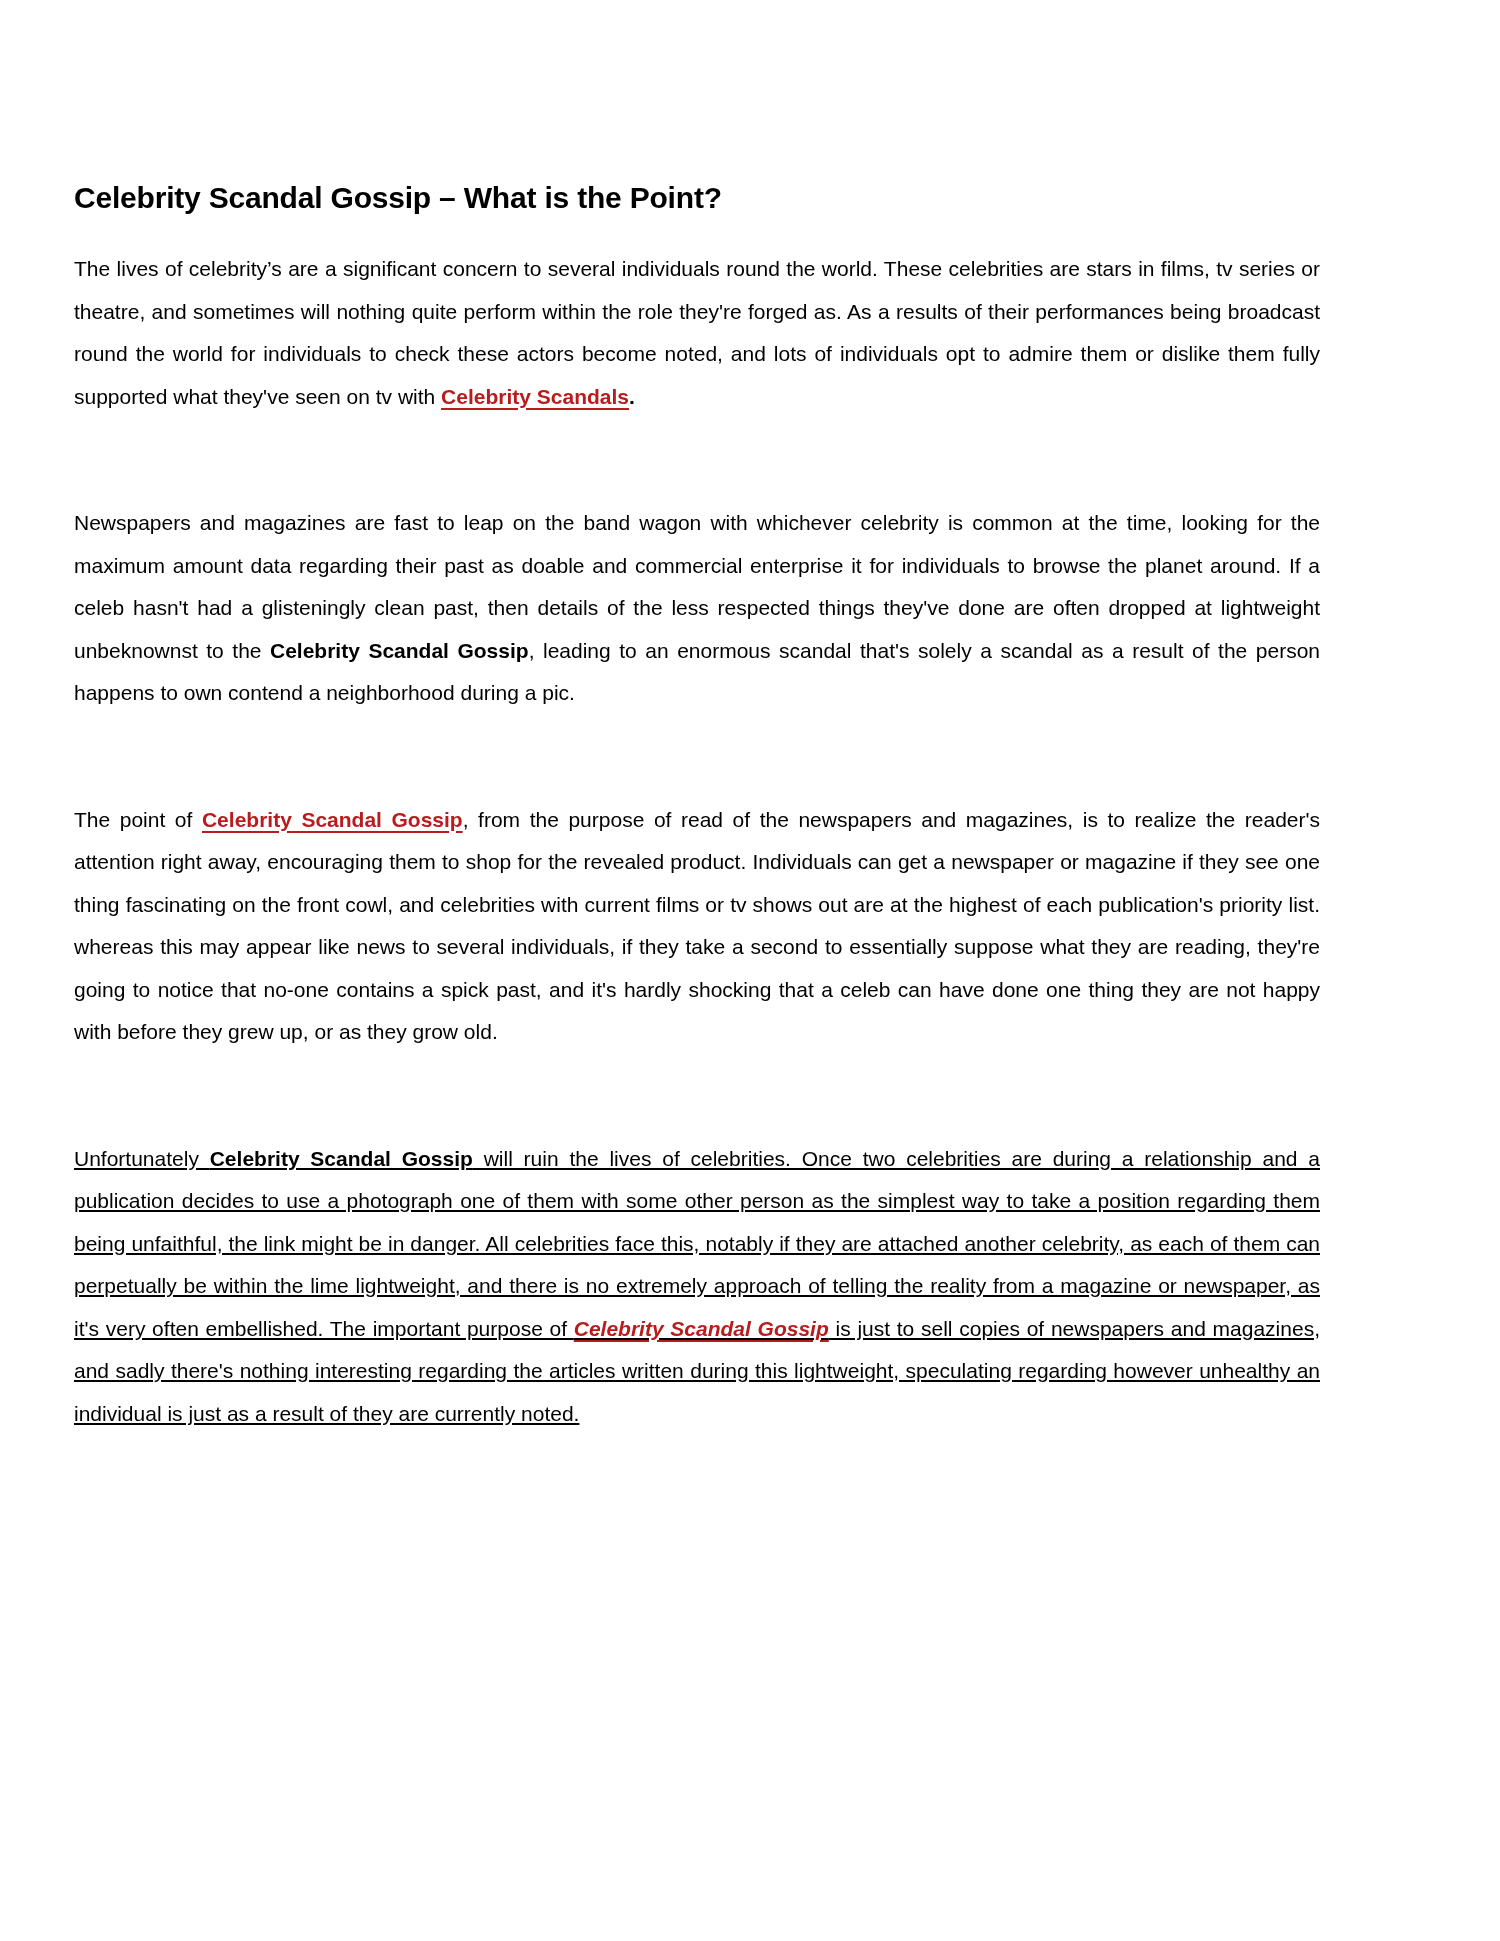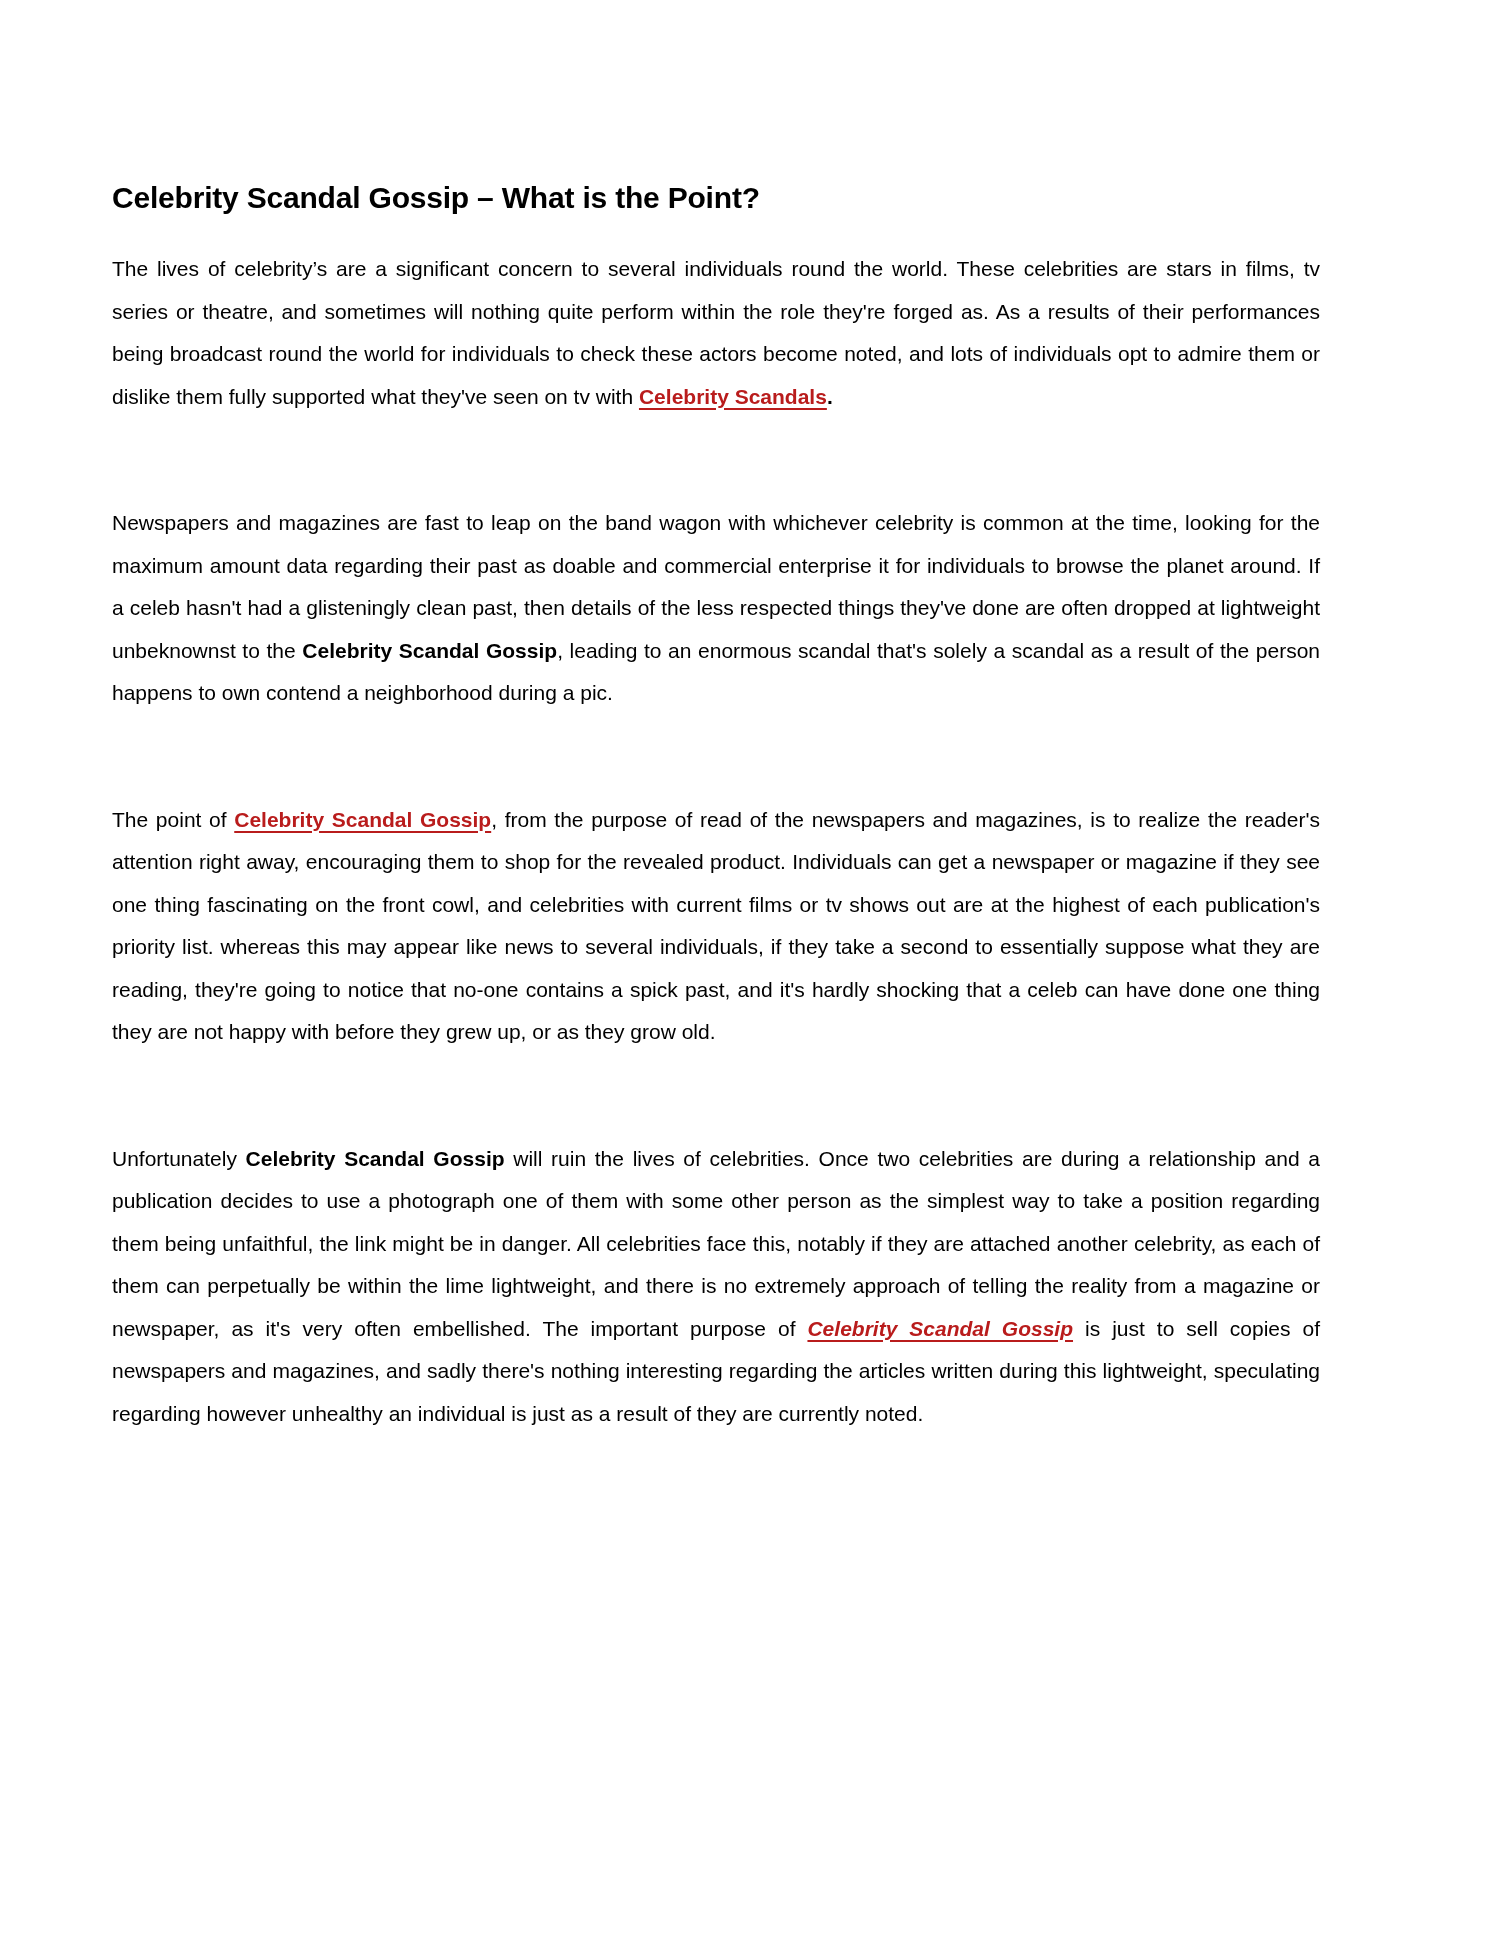--- a/index.html
+++ b/index.html
@@ -7,38 +7,38 @@
   body {
     width: 1500px;
     min-height: 1941px;
     font-family: "Liberation Sans", "DejaVu Sans", sans-serif;
     color: #000000;
   }
   .page {
     width: 1500px;
     min-height: 1941px;
     background: #ffffff;
-    padding: 180px 180px 0 112px;
+    padding: 180px 180px 0 74px;
   }
   .doc-title {
     font-size: 30px;
     line-height: 36px;
     font-weight: 700;
     color: #000000;
     margin: 0 0 32px 0;
     letter-spacing: -0.2px;
   }
   .para {
     font-size: 21px;
     line-height: 42.5px;
     text-align: justify;
     color: #000000;
     margin: 0 0 84px 0;
   }
-  .para:last-child { margin-bottom: 0; }
+  .para:last-child { margin-bottom: 0; text-decoration: underline; }
   .run-text { font-weight: 400; }
   .run-bold { font-weight: 700; }
   a.run-link,
   a.run-link-italic {
     color: #b91c1c;
     font-weight: 700;
     text-decoration: underline;
     text-decoration-thickness: 2px;
     text-underline-offset: 4px;
     cursor: pointer;

